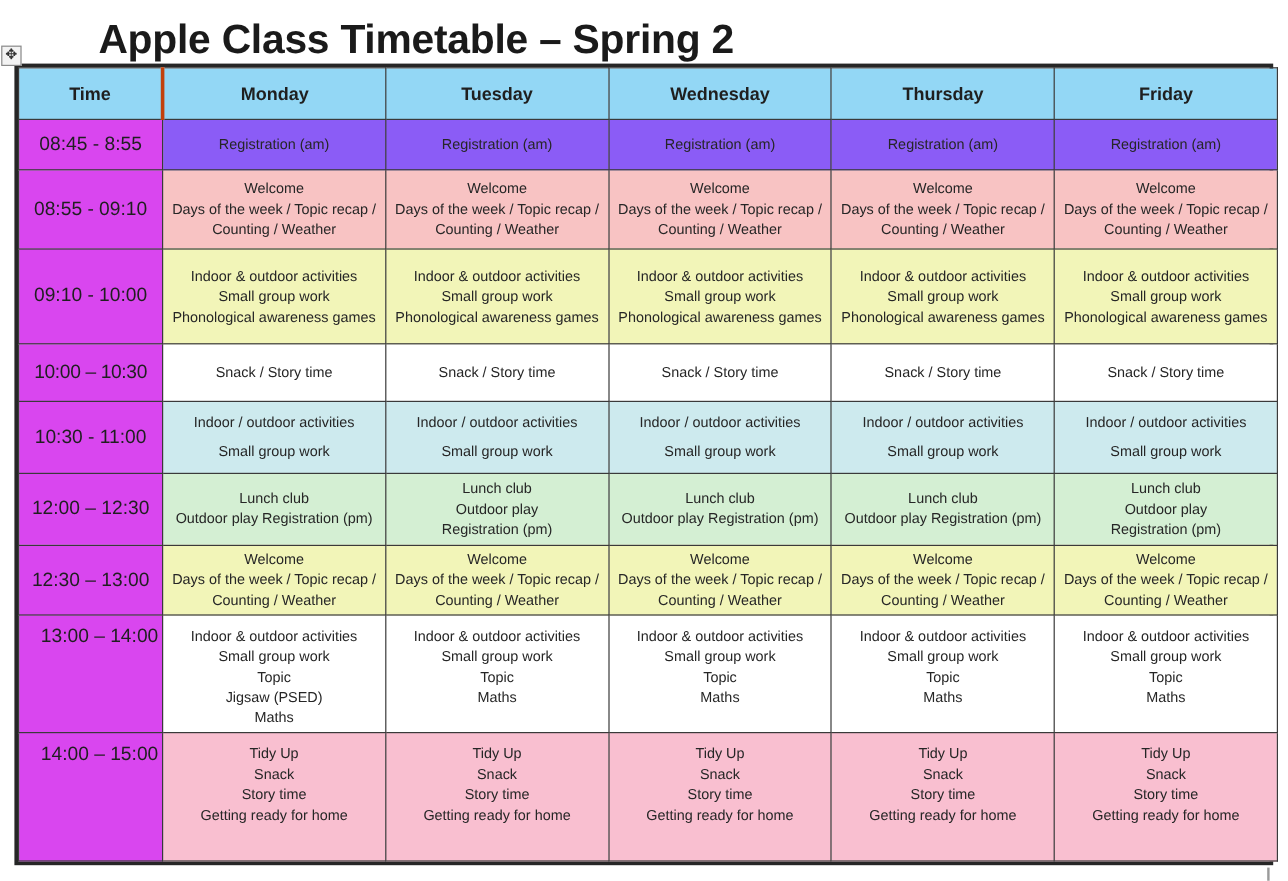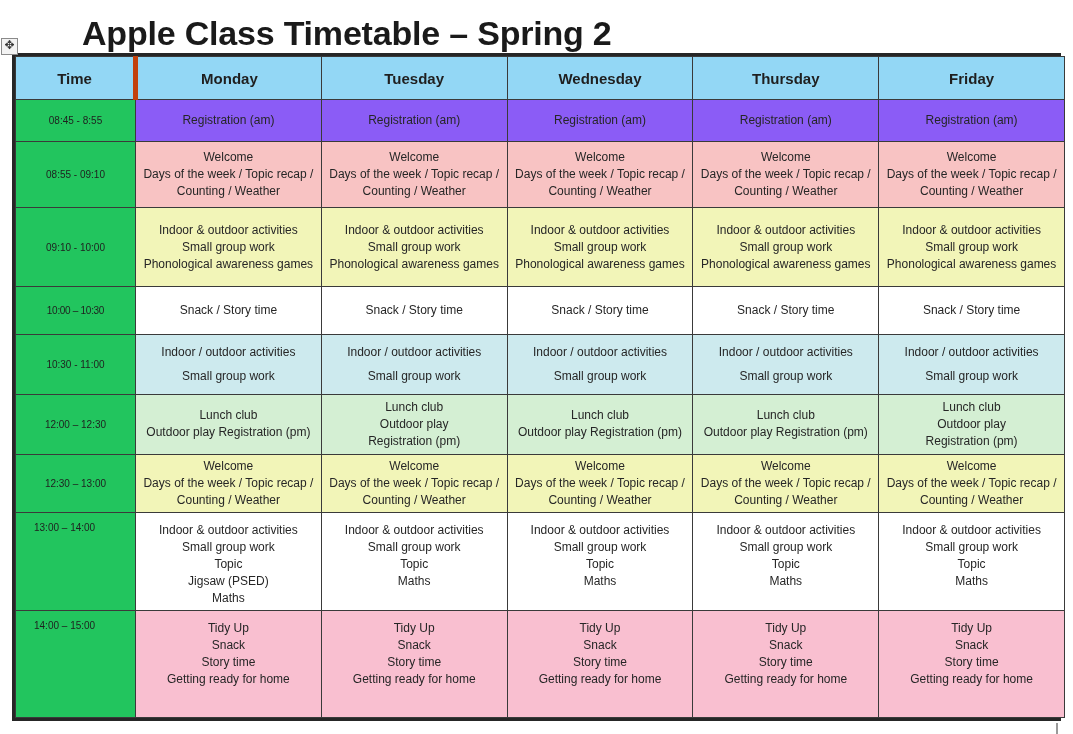--- a/index.html
+++ b/index.html
@@ -76,25 +76,25 @@
 
   thead th {
     background: #93d7f5;
     font-size: 15px;
     font-weight: bold;
     text-align: center;
     height: 43px;
     border-bottom: 3px solid #262626;
     color: #1f1f1f;
   }
-  thead th.th-time { border-right: 5px solid #c2410c; }
+  thead th.th-time { border-right: 3px solid #c2410c; }
 
   td.time-cell {
-    background: #22c55e;
-    font-size: 10px;
+    background: #d946ef;
+    font-size: 16px;
     text-align: center;
     border-right: 3px solid #262626;
     color: #1f1f1f;
     padding: 0 2px;
     white-space: nowrap;
   }
   td.time-cell.top-align {
     vertical-align: top;
     padding-top: 9px;
     text-align: left;

